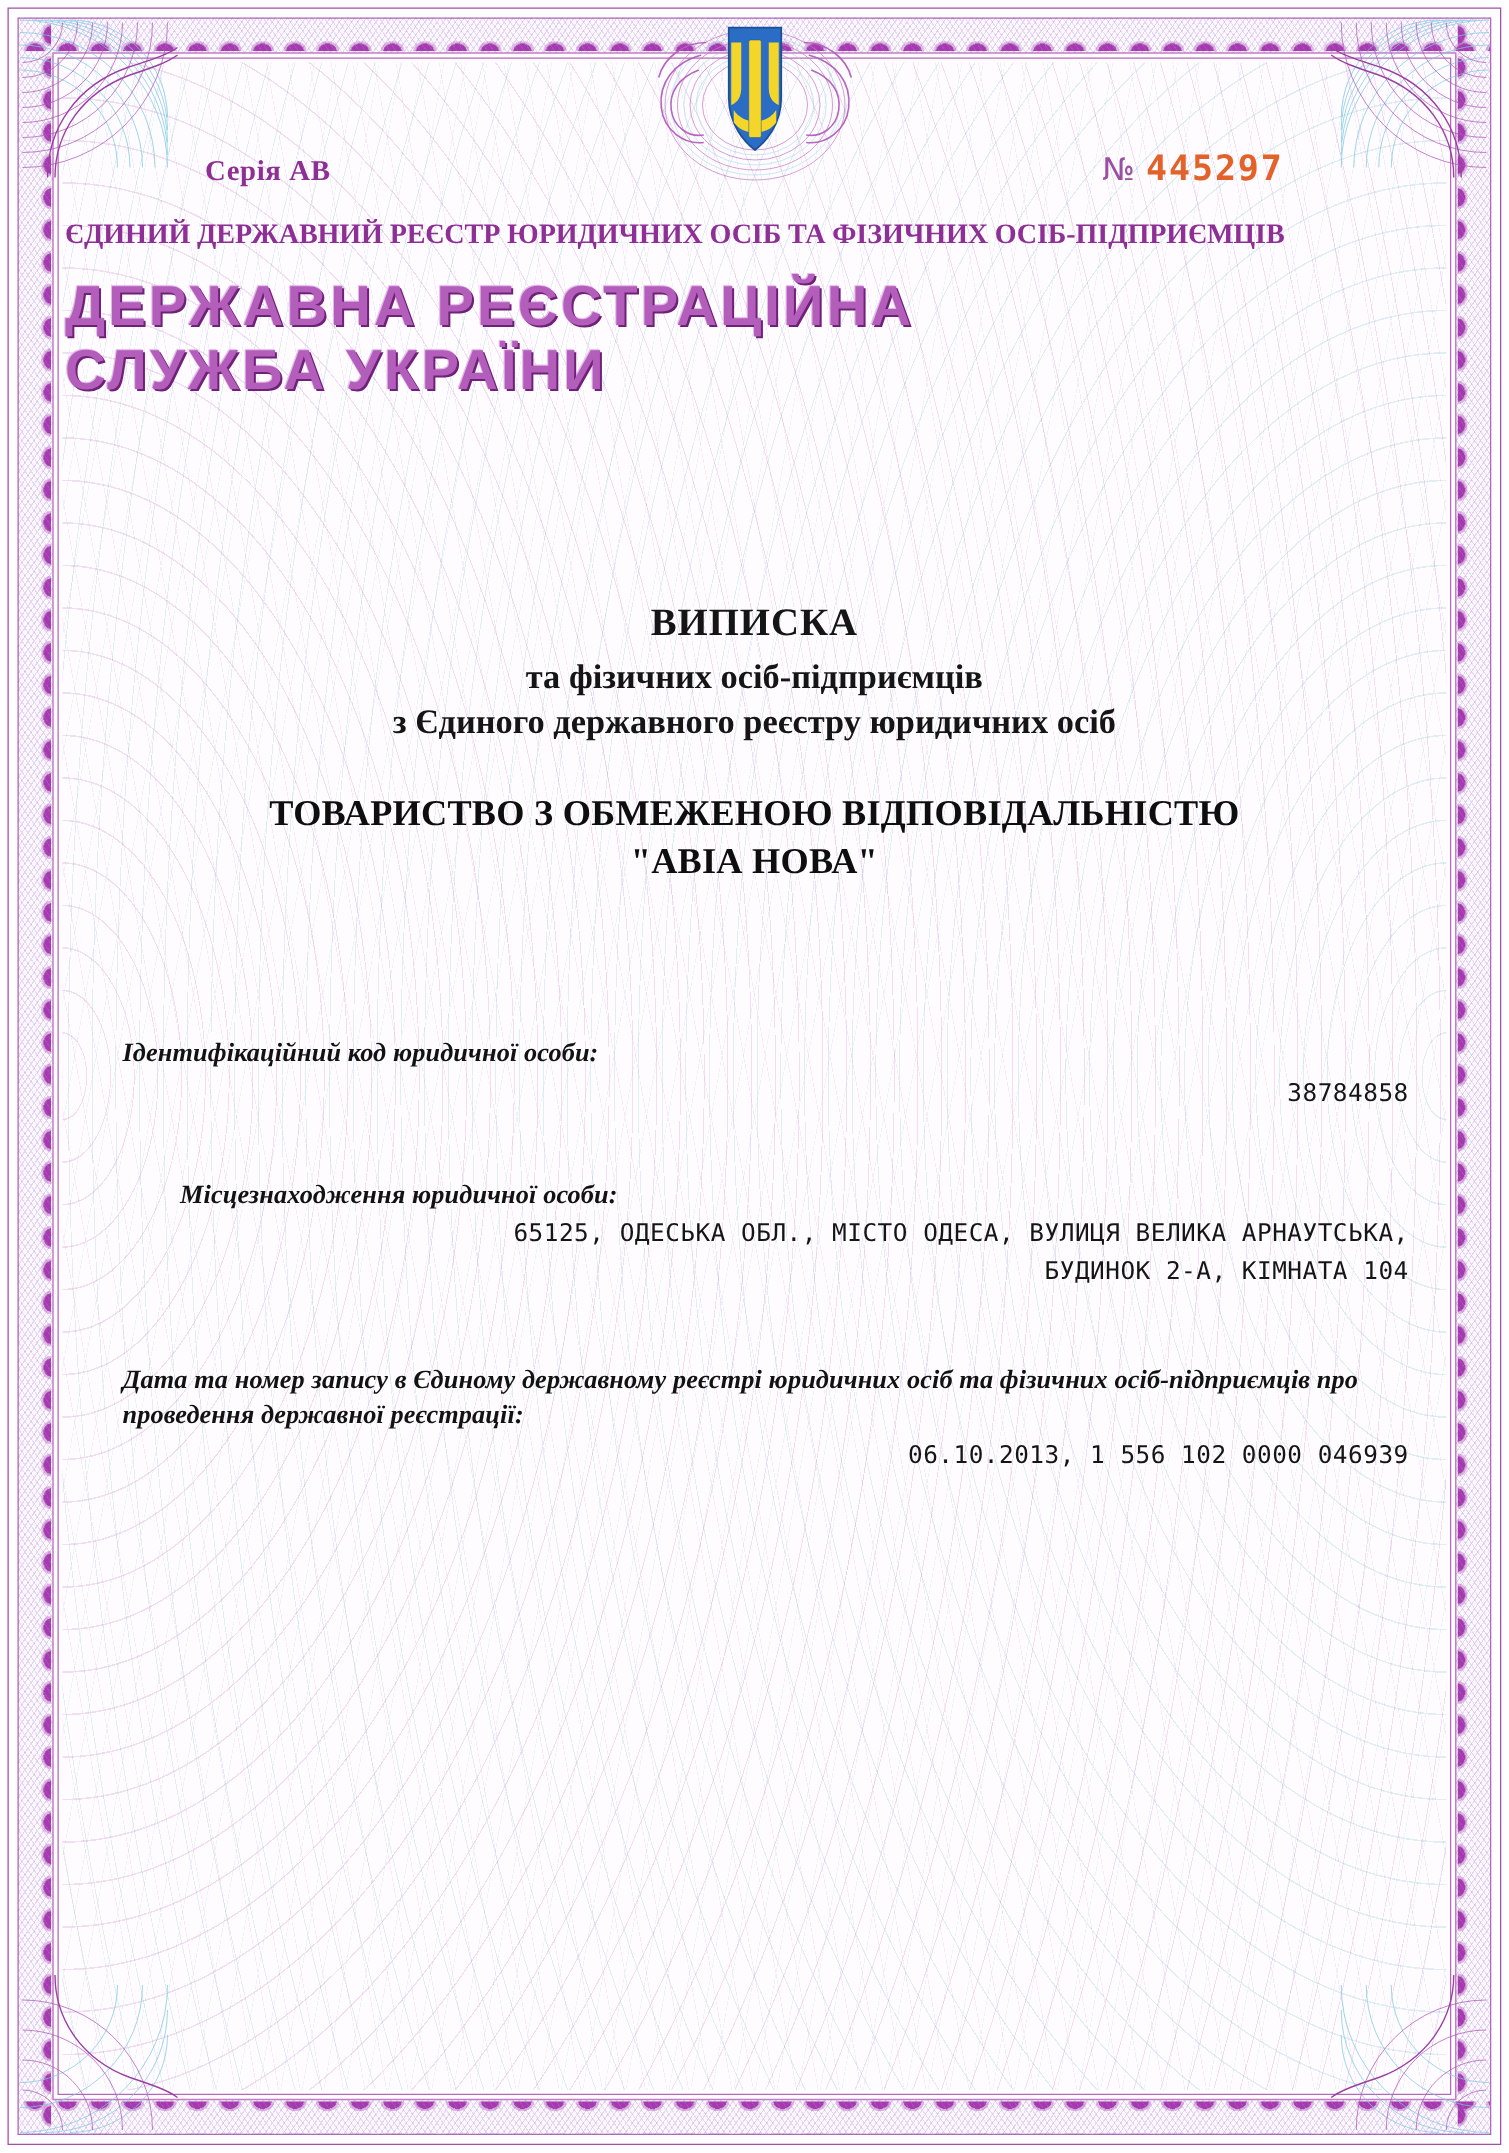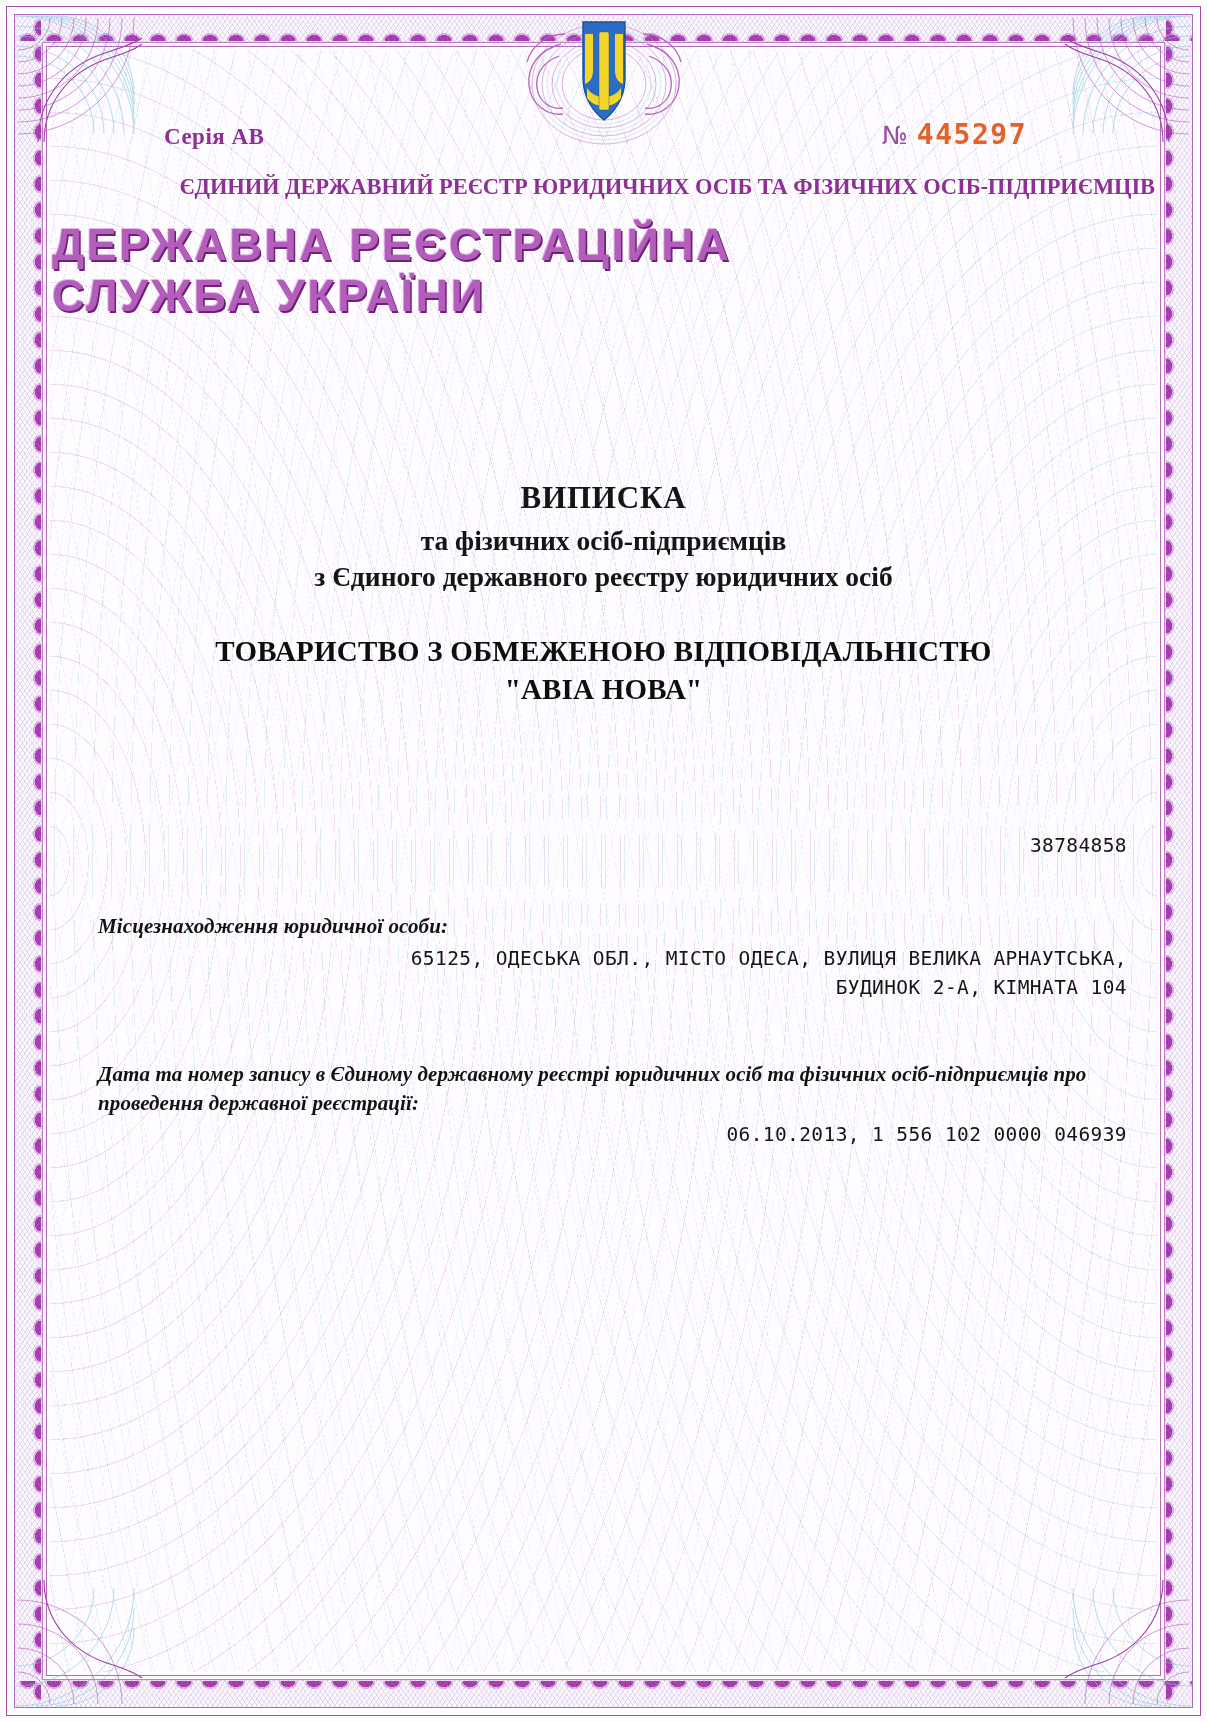--- a/index.html
+++ b/index.html
@@ -135,21 +135,21 @@
     font-size: 28px;
     font-weight: bold;
     color: #e2622a;
     letter-spacing: 1.5px;
   }
 
   .registry-line {
     position: absolute;
     top: 122px;
     left: 0; right: 0;
-    text-align: right;
+    text-align: left;
     font-family: "Liberation Serif", serif;
     font-weight: bold;
     font-size: 22.5px;
     color: #8e2f96;
     letter-spacing: -0.1px;
     white-space: nowrap;
   }
 
   .org-title {
     position: absolute;
@@ -229,21 +229,21 @@
     font-size: 19.5px;
     line-height: 1.5;
     color: #151515;
     letter-spacing: .4px;
     margin-top: 3px;
     white-space: pre-line;
     text-align: right;
   }
 
   .gap-lg { margin-bottom: 52px; }
-  .gap-xl { margin-bottom: 58px; }
+  .gap-xl { margin-bottom: 58px; margin-left: 46px; }
 </style>
 </head>
 <body>
 
 <div class="page">
 
   <div class="frame-outer"></div>
   <div class="frame-band"></div>
   <div class="frame-hatch"></div>
   <div class="frame-inner-mask"></div>
@@ -400,20 +400,21 @@
     </div>
     <div class="entity-name">
       <div>ТОВАРИСТВО З ОБМЕЖЕНОЮ ВІДПОВІДАЛЬНІСТЮ</div>
       <div>"АВІА НОВА"</div>
     </div>
   </div>
 
   <div class="fields">
 
     <div class="field gap-lg">
+      <div class="field-label">Ідентифікаційний код юридичної особи:</div>
       <div class="field-value">38784858</div>
     </div>
 
     <div class="field gap-xl">
       <div class="field-label">Місцезнаходження юридичної особи:</div>
       <div class="field-value">65125, ОДЕСЬКА ОБЛ., МІСТО ОДЕСА, ВУЛИЦЯ ВЕЛИКА АРНАУТСЬКА,
 БУДИНОК 2-А, КІМНАТА 104</div>
     </div>
 
     <div class="field">

